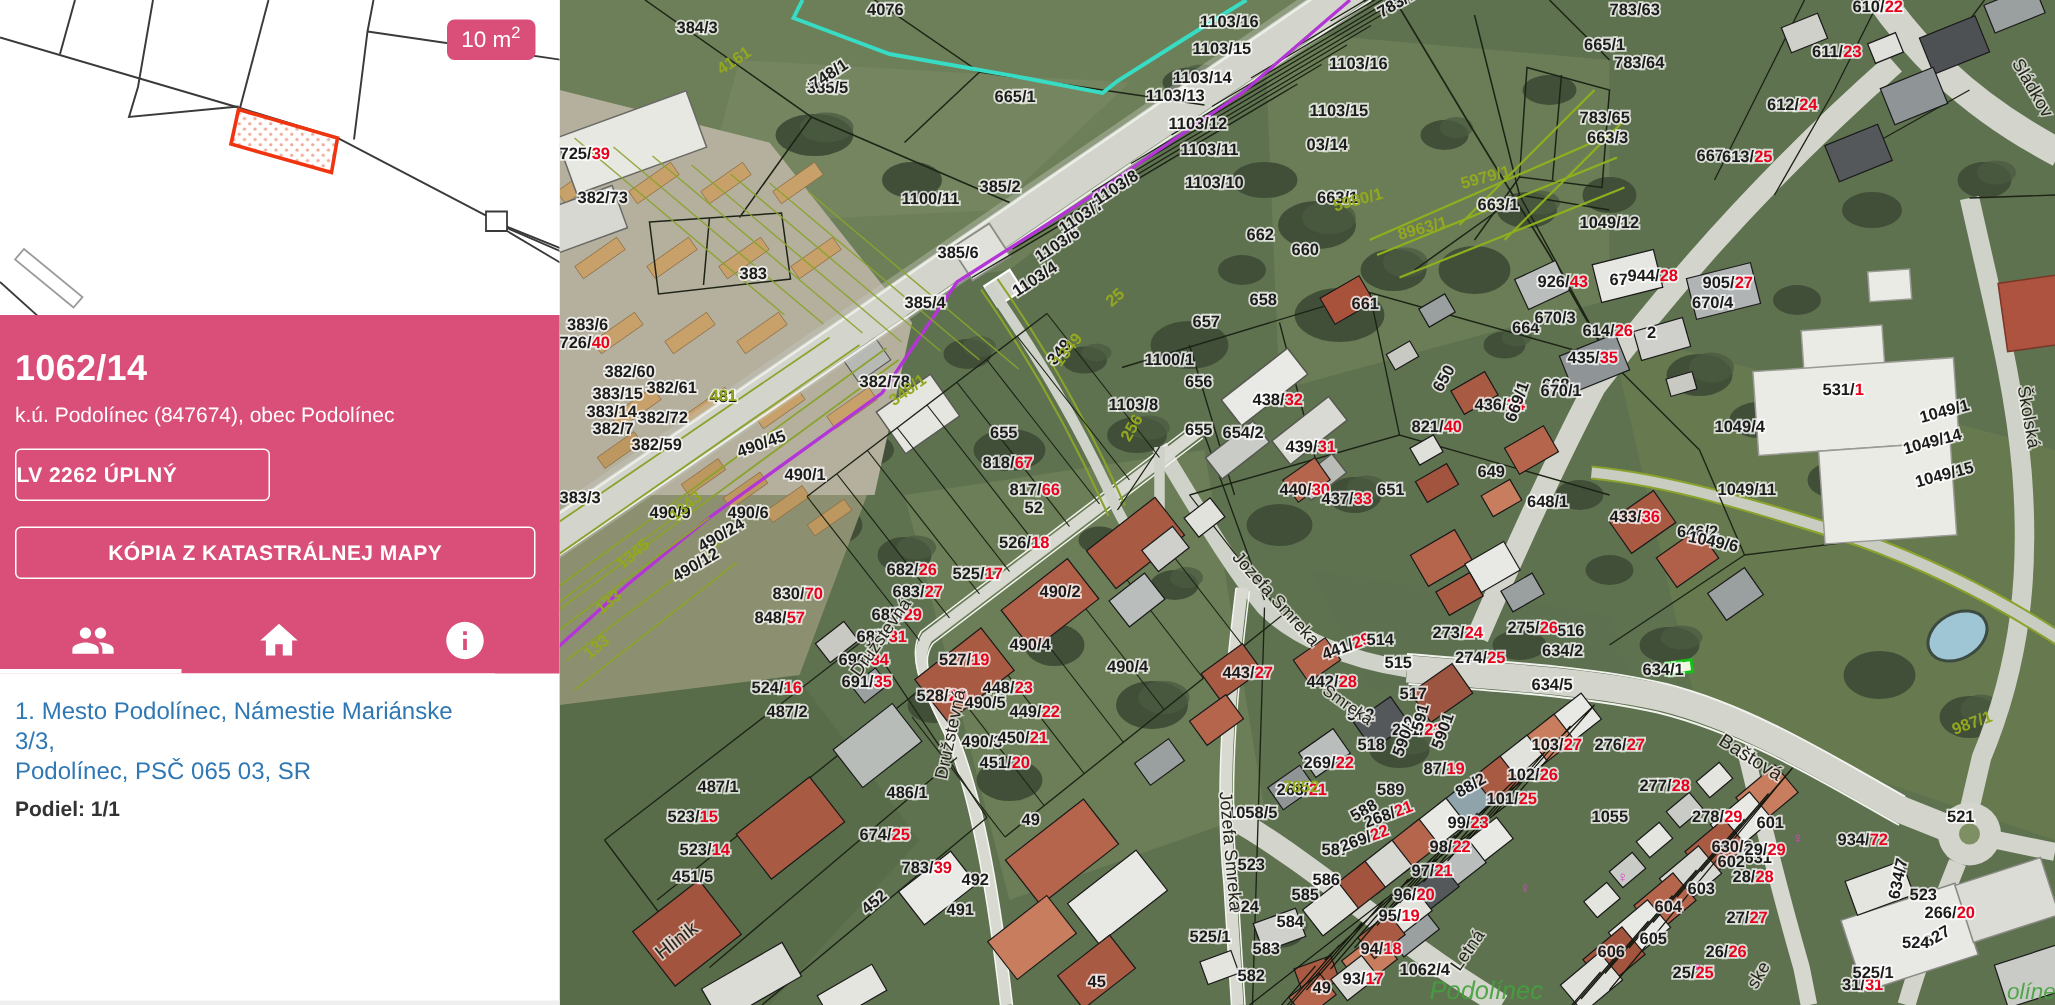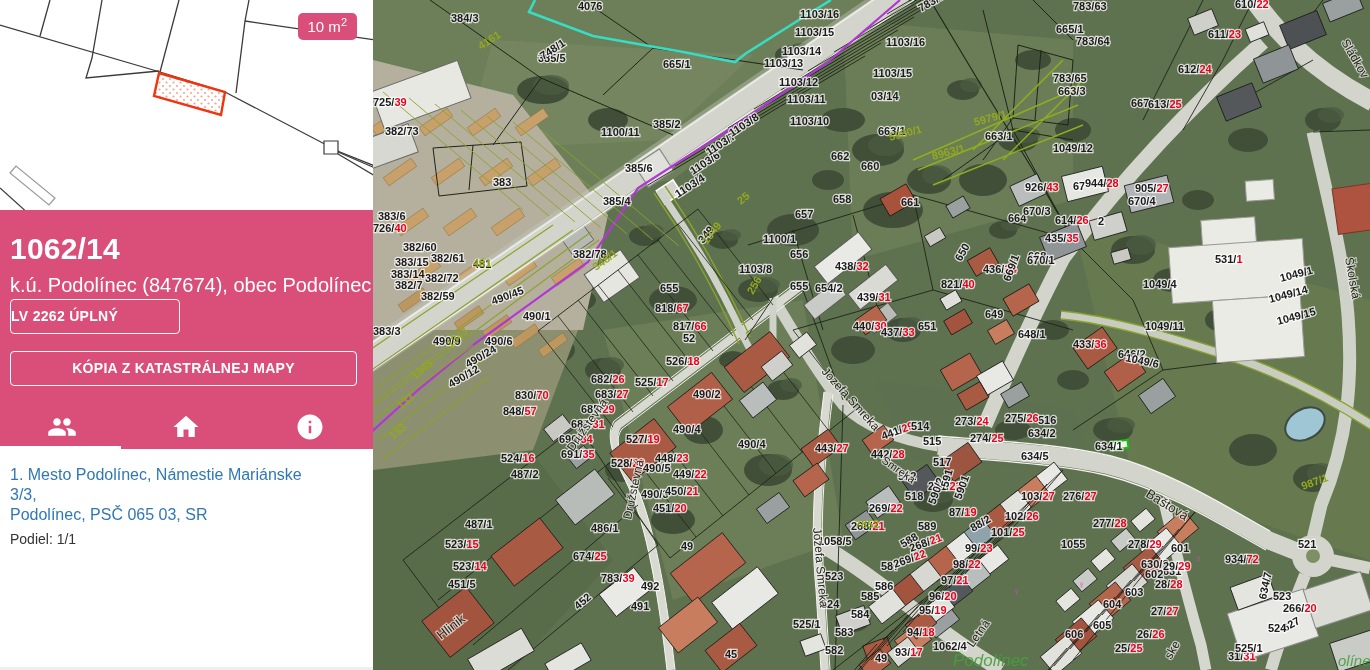--- a/index.html
+++ b/index.html
@@ -1,31 +1,31 @@
 <!DOCTYPE html>
 <html><head>
 <meta charset="utf-8">
 <style>
   html,body{margin:0;padding:0;width:1370px;height:670px;overflow:hidden;font-family:"Liberation Sans",sans-serif;background:#fff;}
   #map{position:absolute;left:373px;top:0;width:997px;height:670px;}
   #sidebar{position:absolute;left:0;top:0;width:373px;height:670px;background:#fff;}
   #sketch{position:absolute;left:0;top:0;width:373px;height:210px;background:#fff;}
   #badge{position:absolute;right:16px;top:13px;background:#d94f79;color:#fff;font-weight:normal;font-size:15px;padding:3px 10px 5px;border-radius:5px;}
   #panel{position:absolute;left:0;top:210px;width:373px;height:239px;background:#d94f79;color:#fff;}
-  #panel h1{margin:22px 0 0 10px;font-size:30px;font-weight:bold;letter-spacing:0.2px;}
-  #panel .sub{margin:8px 0 0 10px;font-size:20px;}
+  #panel h1{margin:22px 0 0 10px;font-size:24px;font-weight:bold;letter-spacing:0.2px;}
+  #panel .sub{margin:8px 0 0 10px;font-size:14px;}
   .btnrow{position:absolute;left:10px;top:89px;width:347px;display:flex;justify-content:space-between;}
   .btn{border:1px solid #fff;border-radius:4px;color:#fff;font-size:14px;font-weight:bold;line-height:33px;height:33px;width:168px;letter-spacing:0.3px;}
   .btnwide{position:absolute;left:10px;top:141px;width:345px;height:33px;border:1px solid #fff;border-radius:4px;color:#fff;font-size:14px;font-weight:bold;text-align:center;line-height:33px;letter-spacing:0.3px;}
   #tabs{position:absolute;left:0;top:195px;width:373px;height:44px;}
   .tab{position:absolute;top:0;width:124px;height:41px;text-align:center;}
   #tabline{position:absolute;left:0;top:41px;width:121px;height:3px;background:#fff;}
   #info{position:absolute;left:0;top:449px;width:330px;height:221px;background:#fff;}
   #info .addr{margin:16px 10px 0 10px;font-size:16px;line-height:20px;color:#3078b4;}
-  #info .podiel{margin:6px 10px 0 10px;font-size:14px;color:#333;}
+  #info .podiel{margin:6px 10px 0 10px;font-size:14px;color:#333;font-weight:bold;}
   #bottombar{position:absolute;left:0;top:667px;width:373px;height:3px;background:#efefef;}
 </style>
 </head>
 <body>
 
 <div id="map">
 <svg width="997" height="670" viewBox="0 0 997 670" xmlns="http://www.w3.org/2000/svg" font-family="Liberation Sans,sans-serif">
 
 <rect x="0" y="0" width="997" height="670" fill="#5f7250"></rect>
 

